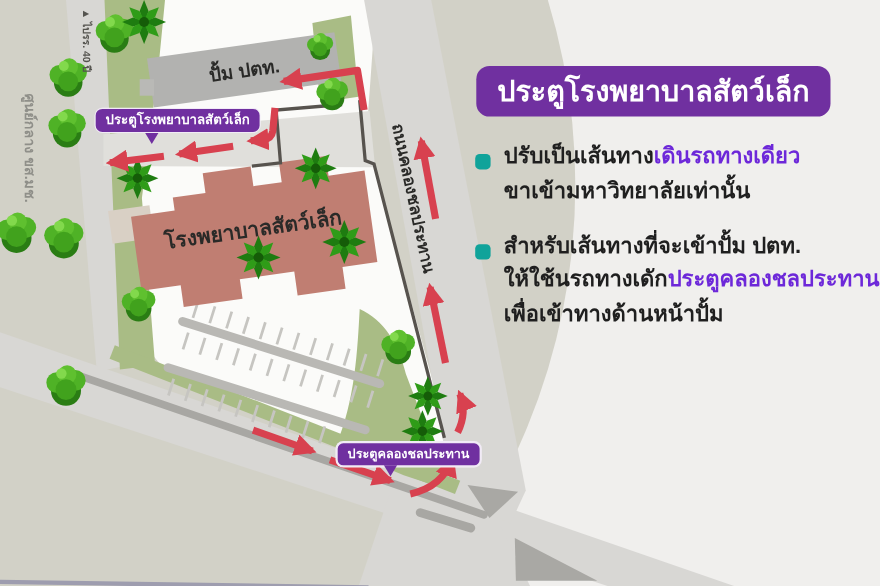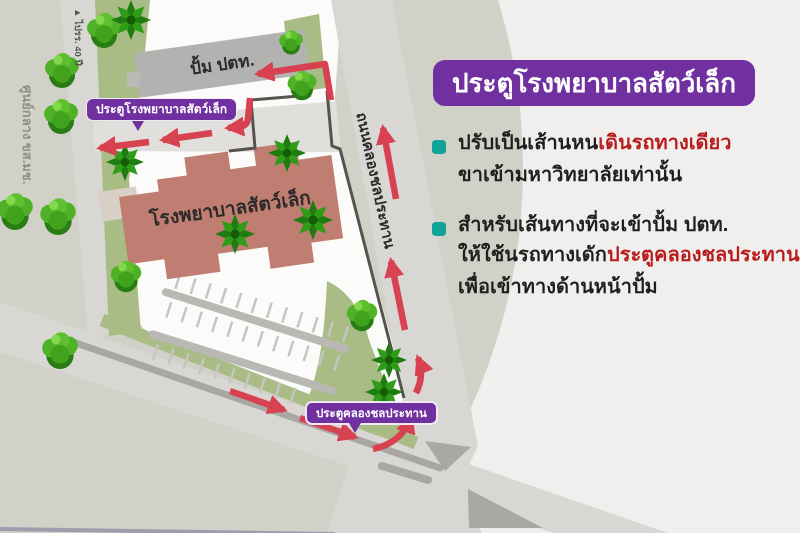--- a/index.html
+++ b/index.html
@@ -28,21 +28,21 @@
     font-size:26px;text-align:center;line-height:46px;white-space:nowrap;
   }
   .bullet-marker{
     position:absolute;width:14px;height:14px;background:#10a39a;border-radius:4px;
   }
   .bullet-text{
     position:absolute;width:345px;color:#1f1f1f;font-weight:700;
     font-size:20px;line-height:30px;
   }
   .b-line{display:block;white-space:nowrap;}
-  .red{color:#b91c1c;font-family:Liberation Mono, monospace;}
+  .red{color:#6d28d9;font-family:Liberation Mono, monospace;}
   .sign-small{position:absolute;color:#55544f;font-weight:700;font-size:9.5px;white-space:nowrap;}
   .sign-gray{position:absolute;color:#8f8f89;font-weight:700;font-size:13px;white-space:nowrap;}
 </style>
 </head>
 <body>
 
 <div class="stage">
 
   <svg width="800" height="533" viewBox="0 0 800 533">
     <defs>
@@ -182,21 +182,21 @@
     <div class="pill" style="left:305px;top:401px;font-size:11.5px;border-width:2px;">ประตูคลองชลประทาน</div>
     <div class="pill-tail" style="left:349px;top:423px;"></div>
   </div>
 
   <div class="overlay">
 
     <div class="banner">ประตูโรงพยาบาลสัตว์เล็ก</div>
 
     <div class="bullet-marker" style="left:432px;top:140px;"></div>
     <div class="bullet-text" style="left:458px;top:127px;">
-      <span class="b-line"><span>ปรับเป็นเส้านหน</span><span class="red">เดินรถทางเดียว</span></span>
+      <span class="b-line"><span>ปรับเป็นเส้นทาง</span><span class="red">เดินรถทางเดียว</span></span>
       <span class="b-line">ขาเข้ามหาวิทยาลัยเท่านั้น</span>
     </div>
 
     <div class="bullet-marker" style="left:432px;top:222px;"></div>
     <div class="bullet-text" style="left:458px;top:209px;">
       <span class="b-line">สำหรับเส้นทางที่จะเข้าปั้ม ปตท.</span>
       <span class="b-line"><span>ให้ใช้นรถทางเดัก</span><span class="red">ประตูคลองชลประทาน</span></span>
       <span class="b-line">เพื่อเข้าทางด้านหน้าปั้ม</span>
     </div>
   </div>

